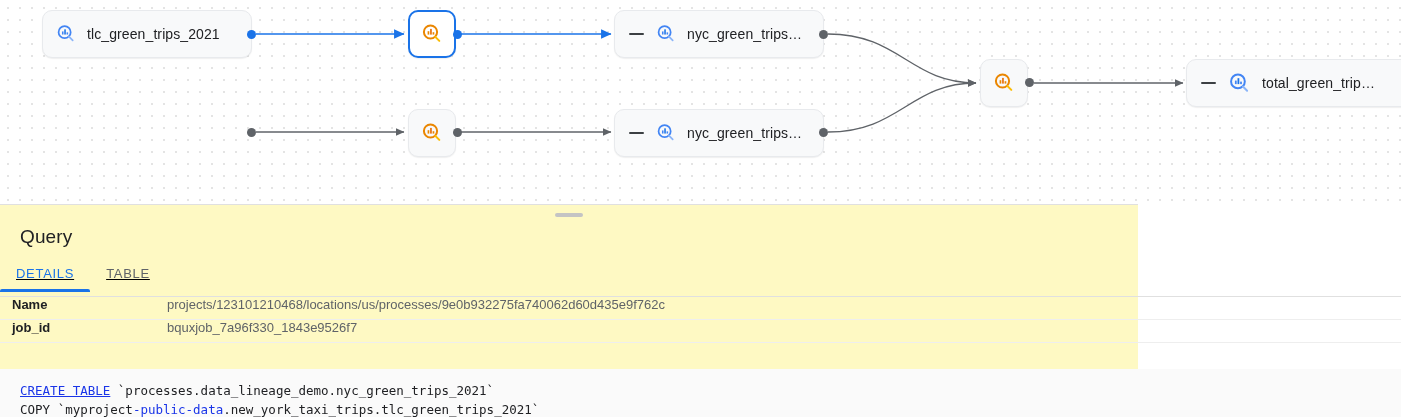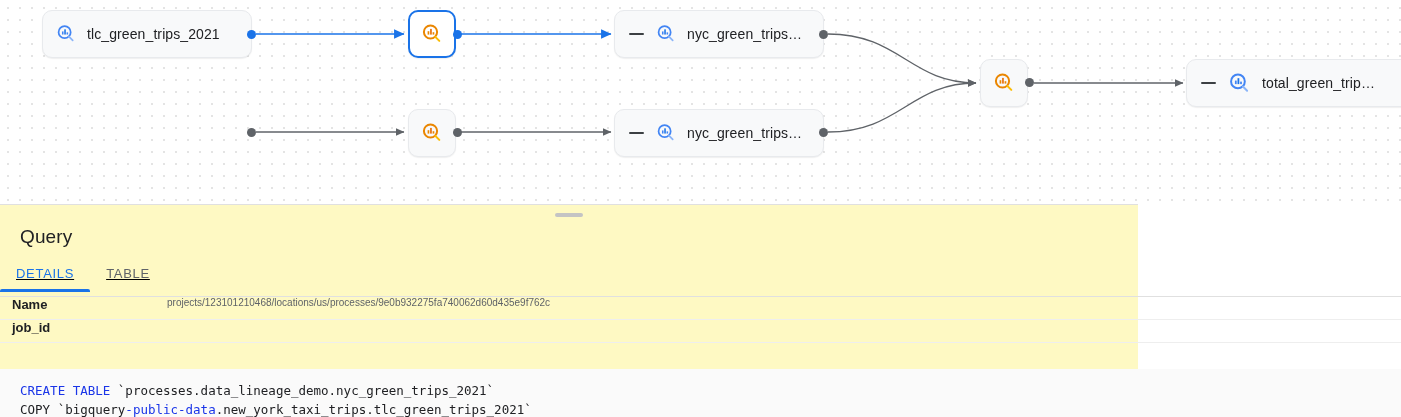--- a/index.html
+++ b/index.html
@@ -190,21 +190,21 @@
     gap: 12px;
   }
   .kv-key {
     width: 155px;
     padding-left: 12px;
     font-size: 13px;
     font-weight: bold;
     color: #202124;
   }
   .kv-val {
-    font-size: 10px;
+    font-size: 13px;
     color: #5f6368;
     white-space: nowrap;
     overflow: hidden;
     text-overflow: ellipsis;
   }
 
   #sql-block {
     position: absolute;
     left: 0;
     top: 164px;
@@ -212,21 +212,21 @@
     height: 53px;
     background: #fafafa;
     padding: 12px 0 0 20px;
     font-family: "DejaVu Sans Mono", "Liberation Mono", monospace;
     font-size: 12.5px;
     line-height: 19px;
     color: #202124;
     white-space: pre;
     overflow: hidden;
   }
-  .sql-kw { color: #1a35e8; }
+  .sql-kw { color: #1a35e8; text-decoration: underline; }
   .sql-kw2 { color: #202124; }
   .sql-blue { color: #1a35e8; }
 </style>
 </head>
 <body>
 
 <div id="app">
 
   <div id="graph-canvas">
 
@@ -373,20 +373,21 @@
       <div class="tab">TABLE</div>
     </div>
 
     <div id="kv-table">
       <div class="kv-row">
         <div class="kv-key">Name</div>
         <div class="kv-val">projects/123101210468/locations/us/processes/9e0b932275fa740062d60d435e9f762c</div>
       </div>
       <div class="kv-row">
         <div class="kv-key">job_id</div>
+        <div class="kv-val">bquxjob_7a96f330_1843e9526f7</div>
       </div>
     </div>
 
     <div id="sql-block"><span class="sql-kw">CREATE TABLE</span><span class="sql-kw2"> `processes.data_lineage_demo.nyc_green_trips_2021`</span>
-<span class="sql-kw2">COPY `bigquery</span><span class="sql-blue">-public-data</span><span class="sql-kw2">.new_york_taxi_trips.tlc_green_trips_2021`</span></div>
+<span class="sql-kw2">COPY `myproject</span><span class="sql-blue">-public-data</span><span class="sql-kw2">.new_york_taxi_trips.tlc_green_trips_2021`</span></div>
 
   </div>
 </div>
 
 </body></html>

